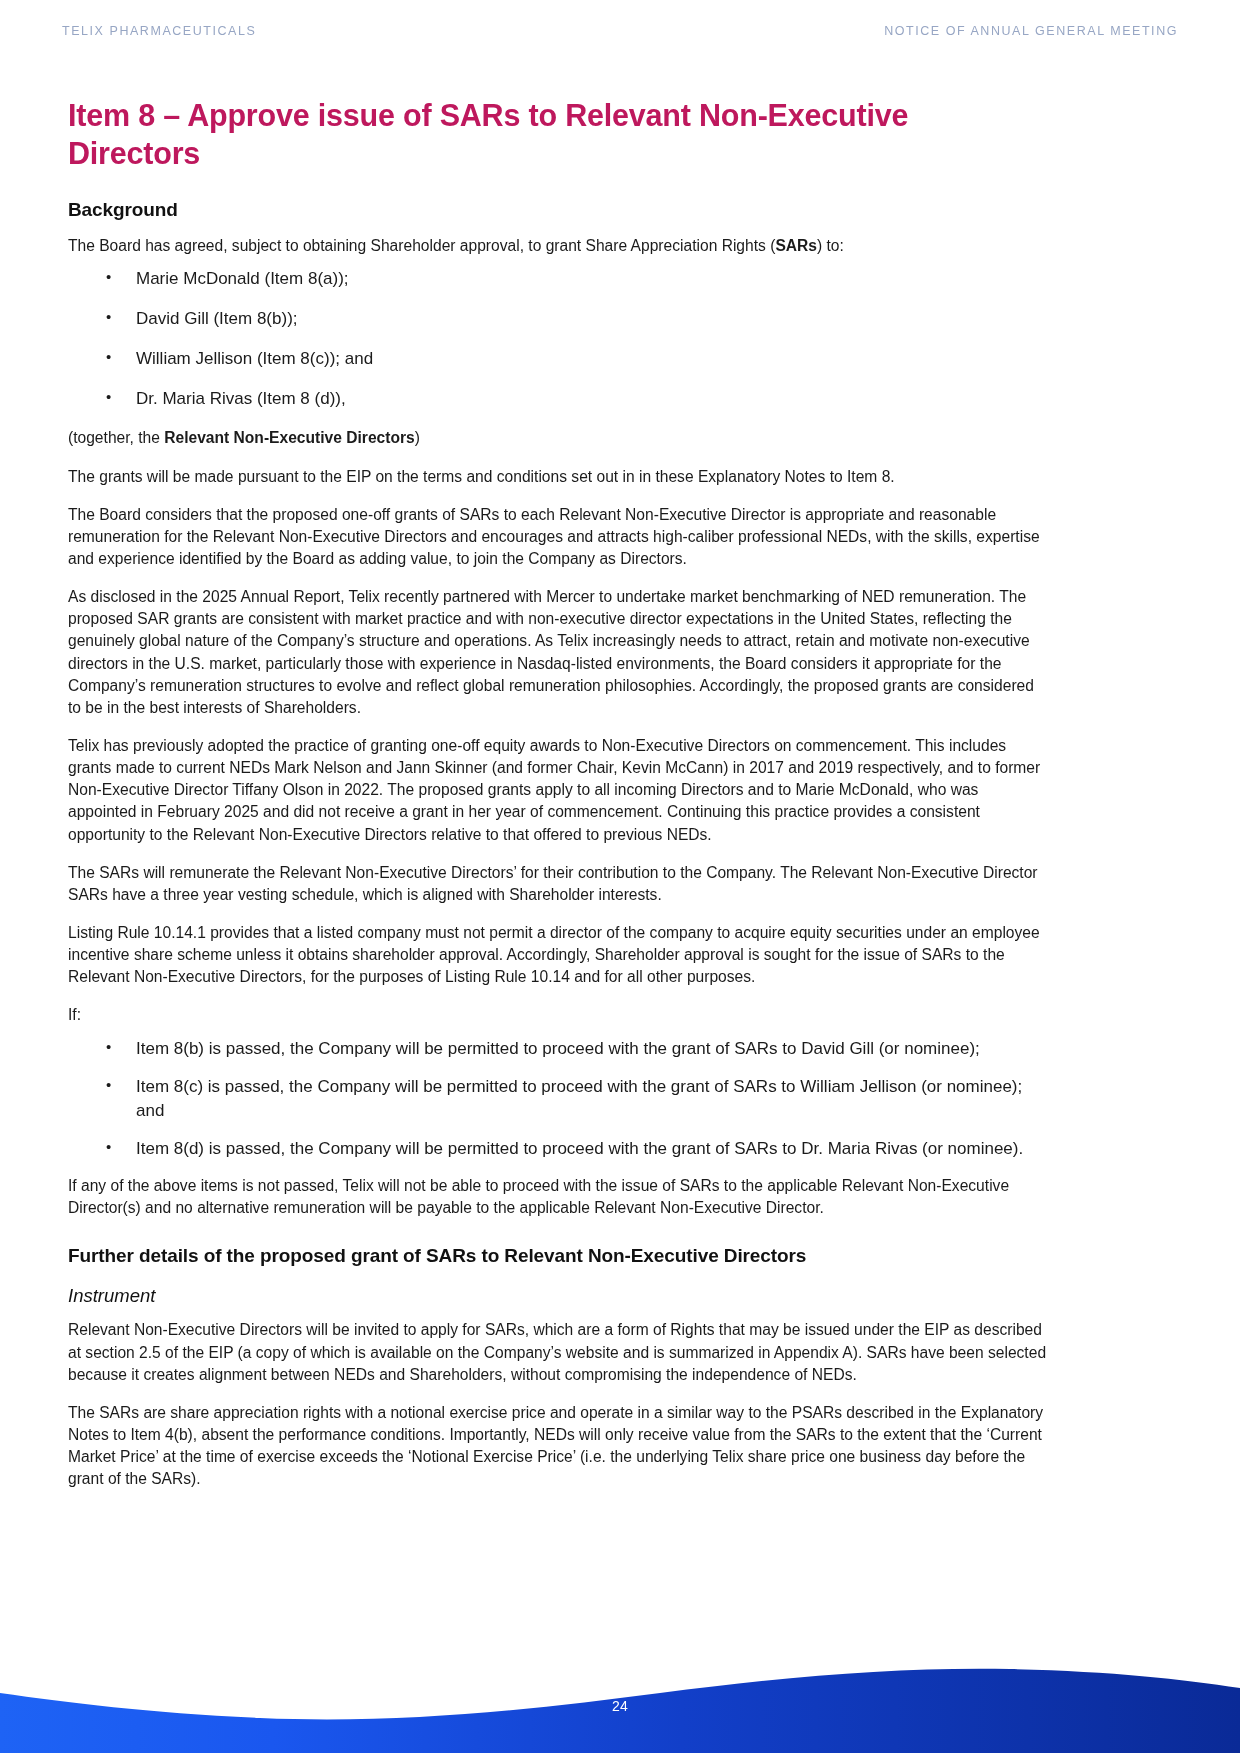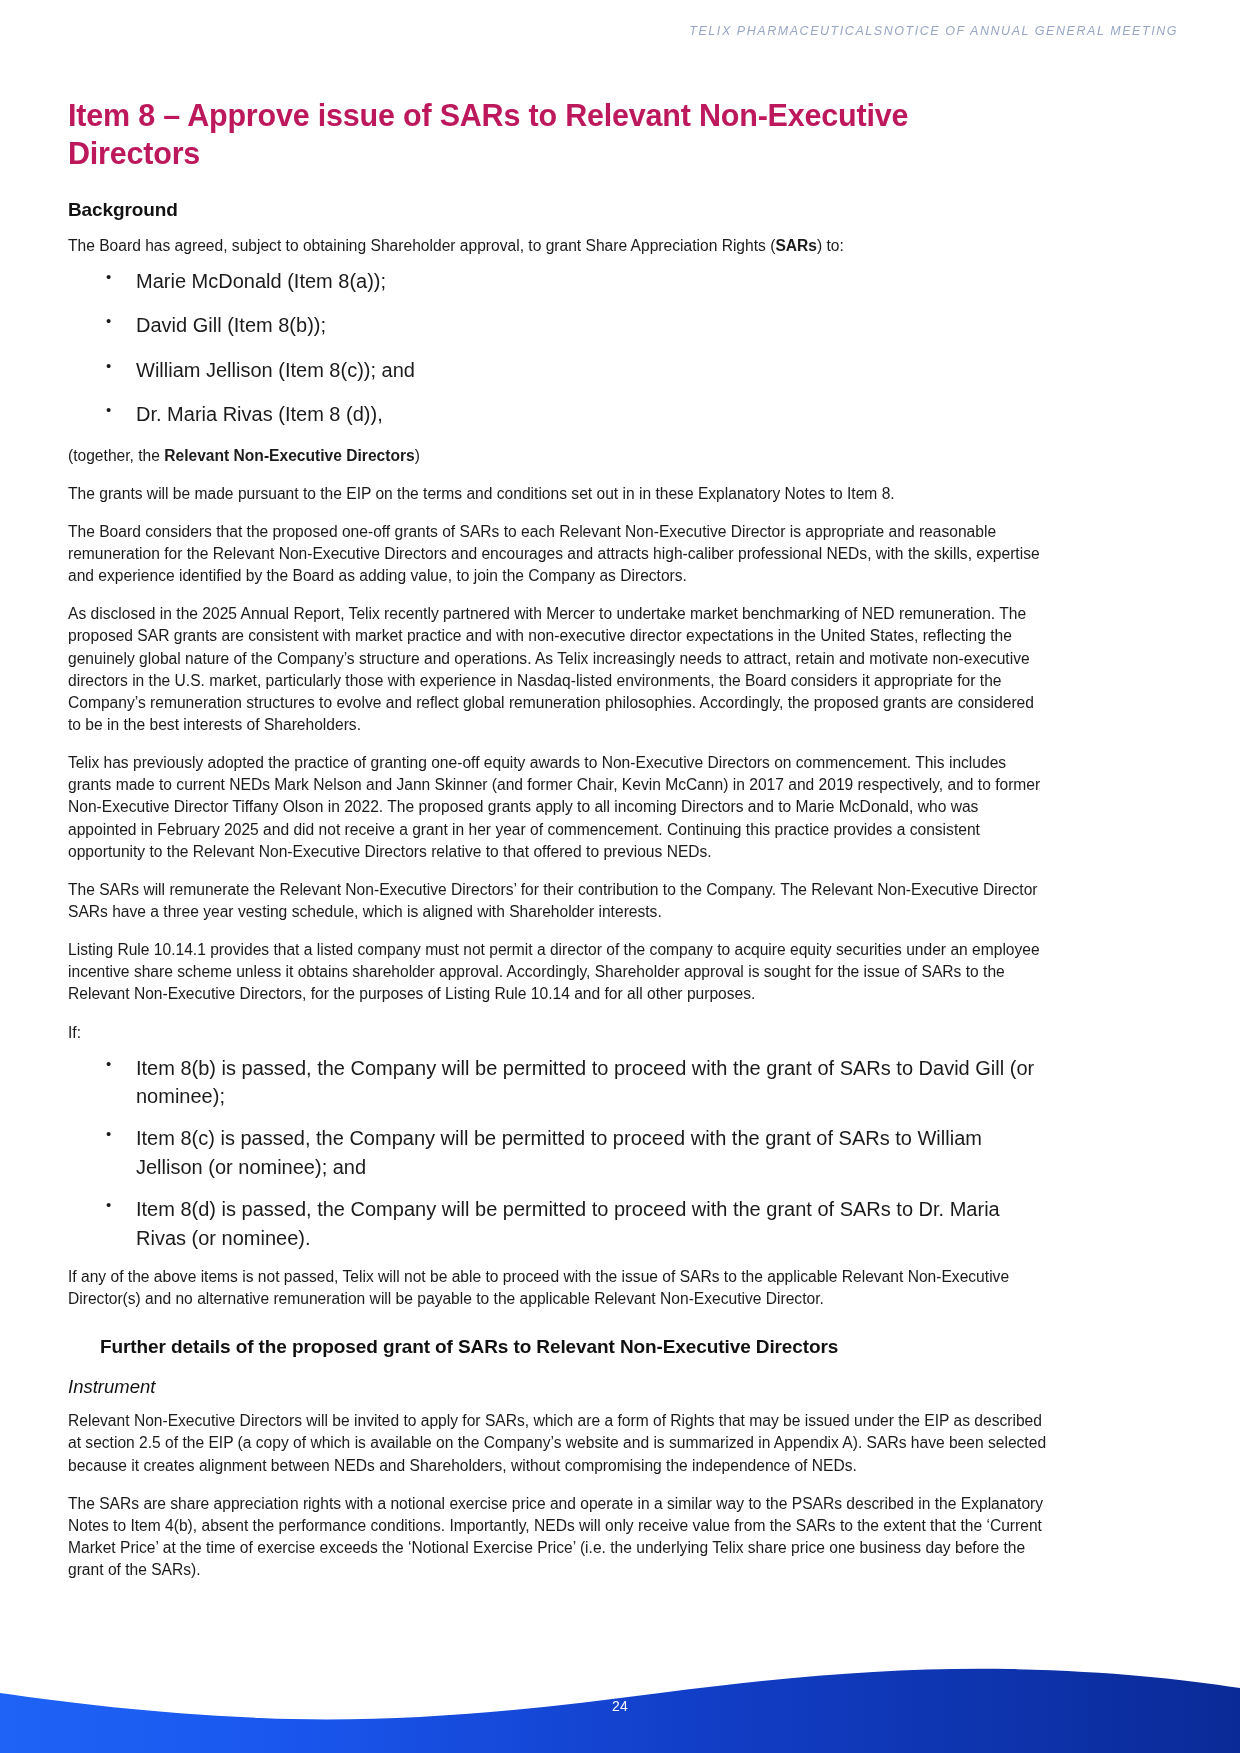--- a/index.html
+++ b/index.html
@@ -20,23 +20,22 @@
     box-sizing: border-box;
   }
 
   
   .running-header {
     position: absolute;
     top: 24px;
     left: 62px;
     right: 62px;
     display: flex;
-    justify-content: flex-end;
+    justify-content: space-between;
     align-items: baseline;
-    font-style: italic;
   }
   .running-header .hdr-text {
     font-size: 12.5px;
     letter-spacing: 1.55px;
     color: #97a6c4;
     font-weight: 400;
     white-space: nowrap;
   }
 
   
@@ -59,21 +58,20 @@
   h2.section-heading {
     font-size: 19px;
     font-weight: 700;
     color: #111111;
     margin: 0 0 14px 0;
     letter-spacing: -0.1px;
   }
 
   h2.section-heading.spaced-top {
     margin-top: 26px;
-    margin-left: 32px;
   }
 
   h3.sub-heading {
     font-size: 18.5px;
     font-weight: 400;
     font-style: italic;
     color: #111111;
     margin: 18px 0 12px 0;
   }
 
@@ -91,21 +89,21 @@
 
   ul.bullets {
     list-style: none;
     margin: 0 0 10px 0;
     padding: 0;
   }
   ul.bullets li {
     position: relative;
     padding-left: 68px;
     margin: 0 0 16px 0;
-    font-size: 20px;
+    font-size: 17px;
     line-height: 1.42;
   }
   ul.bullets li:before {
     content: "\2022";
     position: absolute;
     left: 38px;
     top: -1px;
     font-size: 15px;
     color: #1b1b1b;
   }

